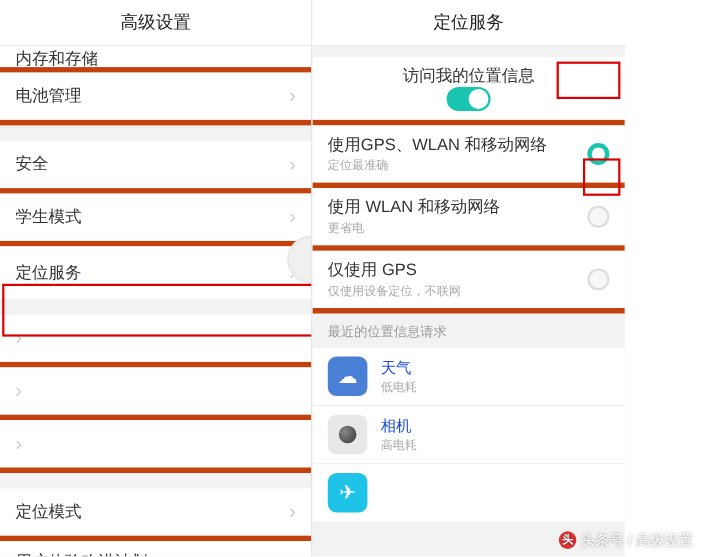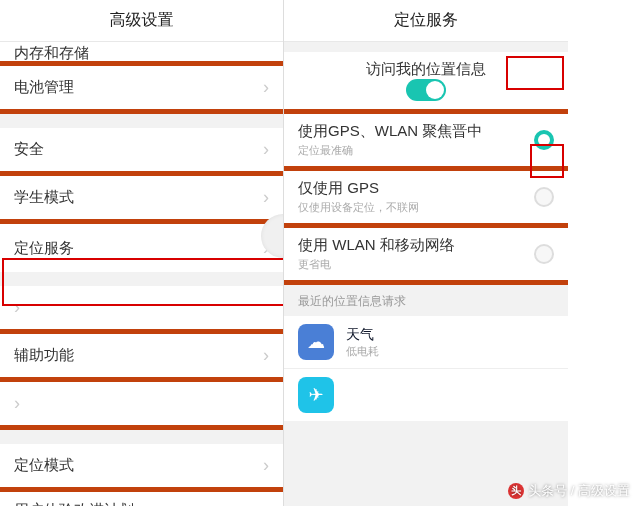--- a/index.html
+++ b/index.html
@@ -128,21 +128,21 @@
   .app-icon {
     width: 36px; height: 36px;
     border-radius: 8px;
     margin-right: 12px;
     display: flex;
     align-items: center;
     justify-content: center;
     font-size: 18px;
   }
   .app-text { flex: 1; }
-  .app-name { font-size: 14px; color: #0f172a; }
+  .app-name { font-size: 14px; color: #1d4ed8; }
   .app-sub { font-size: 11px; color: #aaa; }
   .float-knob {
     position: absolute;
     right: -22px;
     top: 172px;
     width: 44px; height: 44px;
     border-radius: 50%;
     background: #f0f0f0;
     box-shadow: inset 0 0 4px rgba(0,0,0,0.08);
   }
@@ -204,21 +204,20 @@
       </div>
       <div class="row" style="border-bottom:none;">
         <span class="label">定位服务</span>
         <span class="chevron">›</span>
       </div>
       <div class="gap"></div>
       <div class="row">
         <span class="chevron">›</span>
       </div>
       <div class="row">
-        <span class="label">辅助功能</span>
         <span class="chevron">›</span>
       </div>
       <div class="row">
         <span class="chevron">›</span>
       </div>
       <div class="gap"></div>
       <div class="row">
         <span class="label">定位模式</span>
         <span class="chevron">›</span>
       </div>
@@ -241,52 +240,59 @@
       <div class="row stack" style="display:flex; align-items:center;flex-direction:column;">
         <div style="flex:1">
           <div class="label">访问我的位置信息</div>
         </div>
         <div class="toggle"></div>
       </div>
 
 
       <div class="row stack" style="display:flex; align-items:center;">
         <div style="flex:1">
-          <div class="label">使用GPS、WLAN 聚焦晋中</div>
+          <div class="label">使用GPS、WLAN 和移动网络</div>
           <div class="sub">定位最准确</div>
         </div>
         <div class="radio selected"></div>
+      </div>
+
+      <div class="row stack" style="display:flex; align-items:center;">
+        <div style="flex:1">
+          <div class="label">使用 WLAN 和移动网络</div>
+          <div class="sub">更省电</div>
+        </div>
+        <div class="radio unselected"></div>
       </div>
 
       <div class="row stack" style="display:flex; align-items:center;">
         <div style="flex:1">
           <div class="label">仅使用 GPS</div>
           <div class="sub">仅使用设备定位，不联网</div>
-        </div>
-        <div class="radio unselected"></div>
-      </div>
-
-      <div class="row stack" style="display:flex; align-items:center;">
-        <div style="flex:1">
-          <div class="label">使用 WLAN 和移动网络</div>
-          <div class="sub">更省电</div>
         </div>
         <div class="radio unselected"></div>
       </div>
 
       <div class="section-header">最近的位置信息请求</div>
 
       <div class="app-row">
         <div class="app-icon icon-weather">☁</div>
         <div class="app-text">
           <div class="app-name">天气</div>
           <div class="app-sub">低电耗</div>
         </div>
       </div>
 
+      <div class="app-row">
+        <div class="app-icon icon-camera"></div>
+        <div class="app-text">
+          <div class="app-name">相机</div>
+          <div class="app-sub">高电耗</div>
+        </div>
+      </div>
 
       <div class="app-row" style="border-bottom:none;">
         <div class="app-icon icon-amap">✈</div>
       </div>
 
       <div class="redbox" style="right:4px; top:14px; width:58px; height:34px;"></div>
       <div class="redbox" style="right:4px; top:102px; width:34px; height:34px;"></div>
     </div>
   </div>
 

